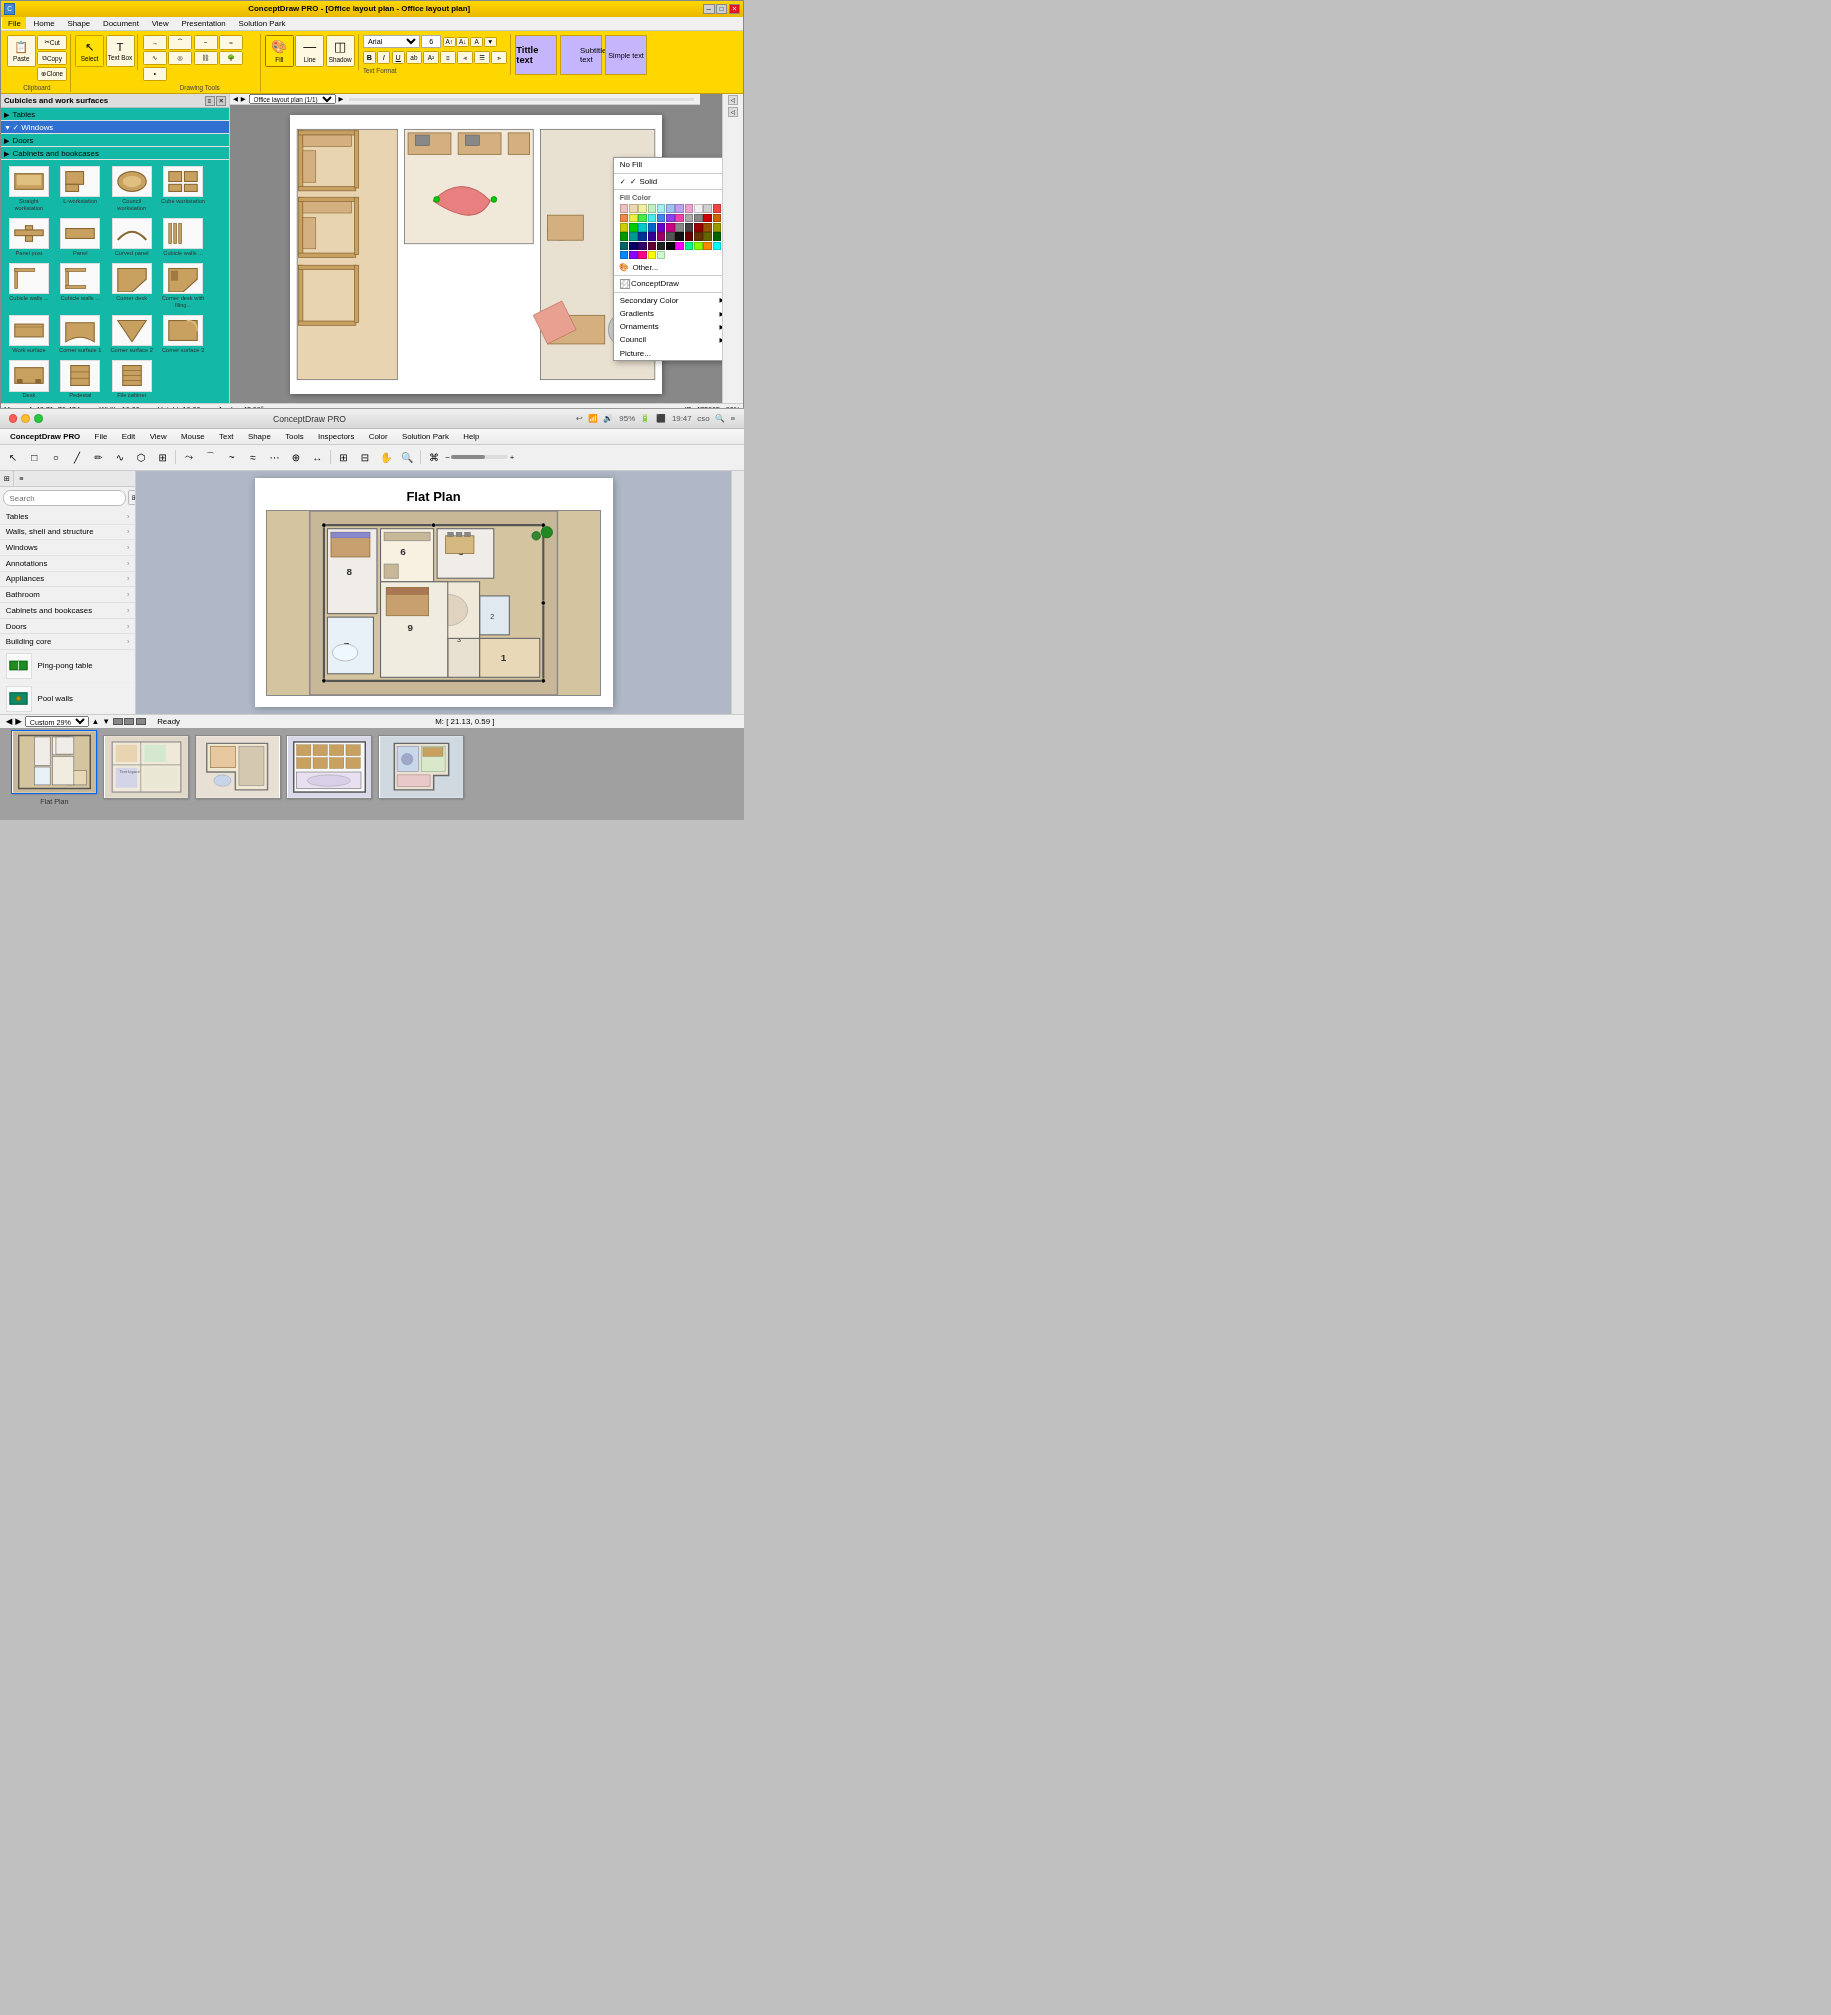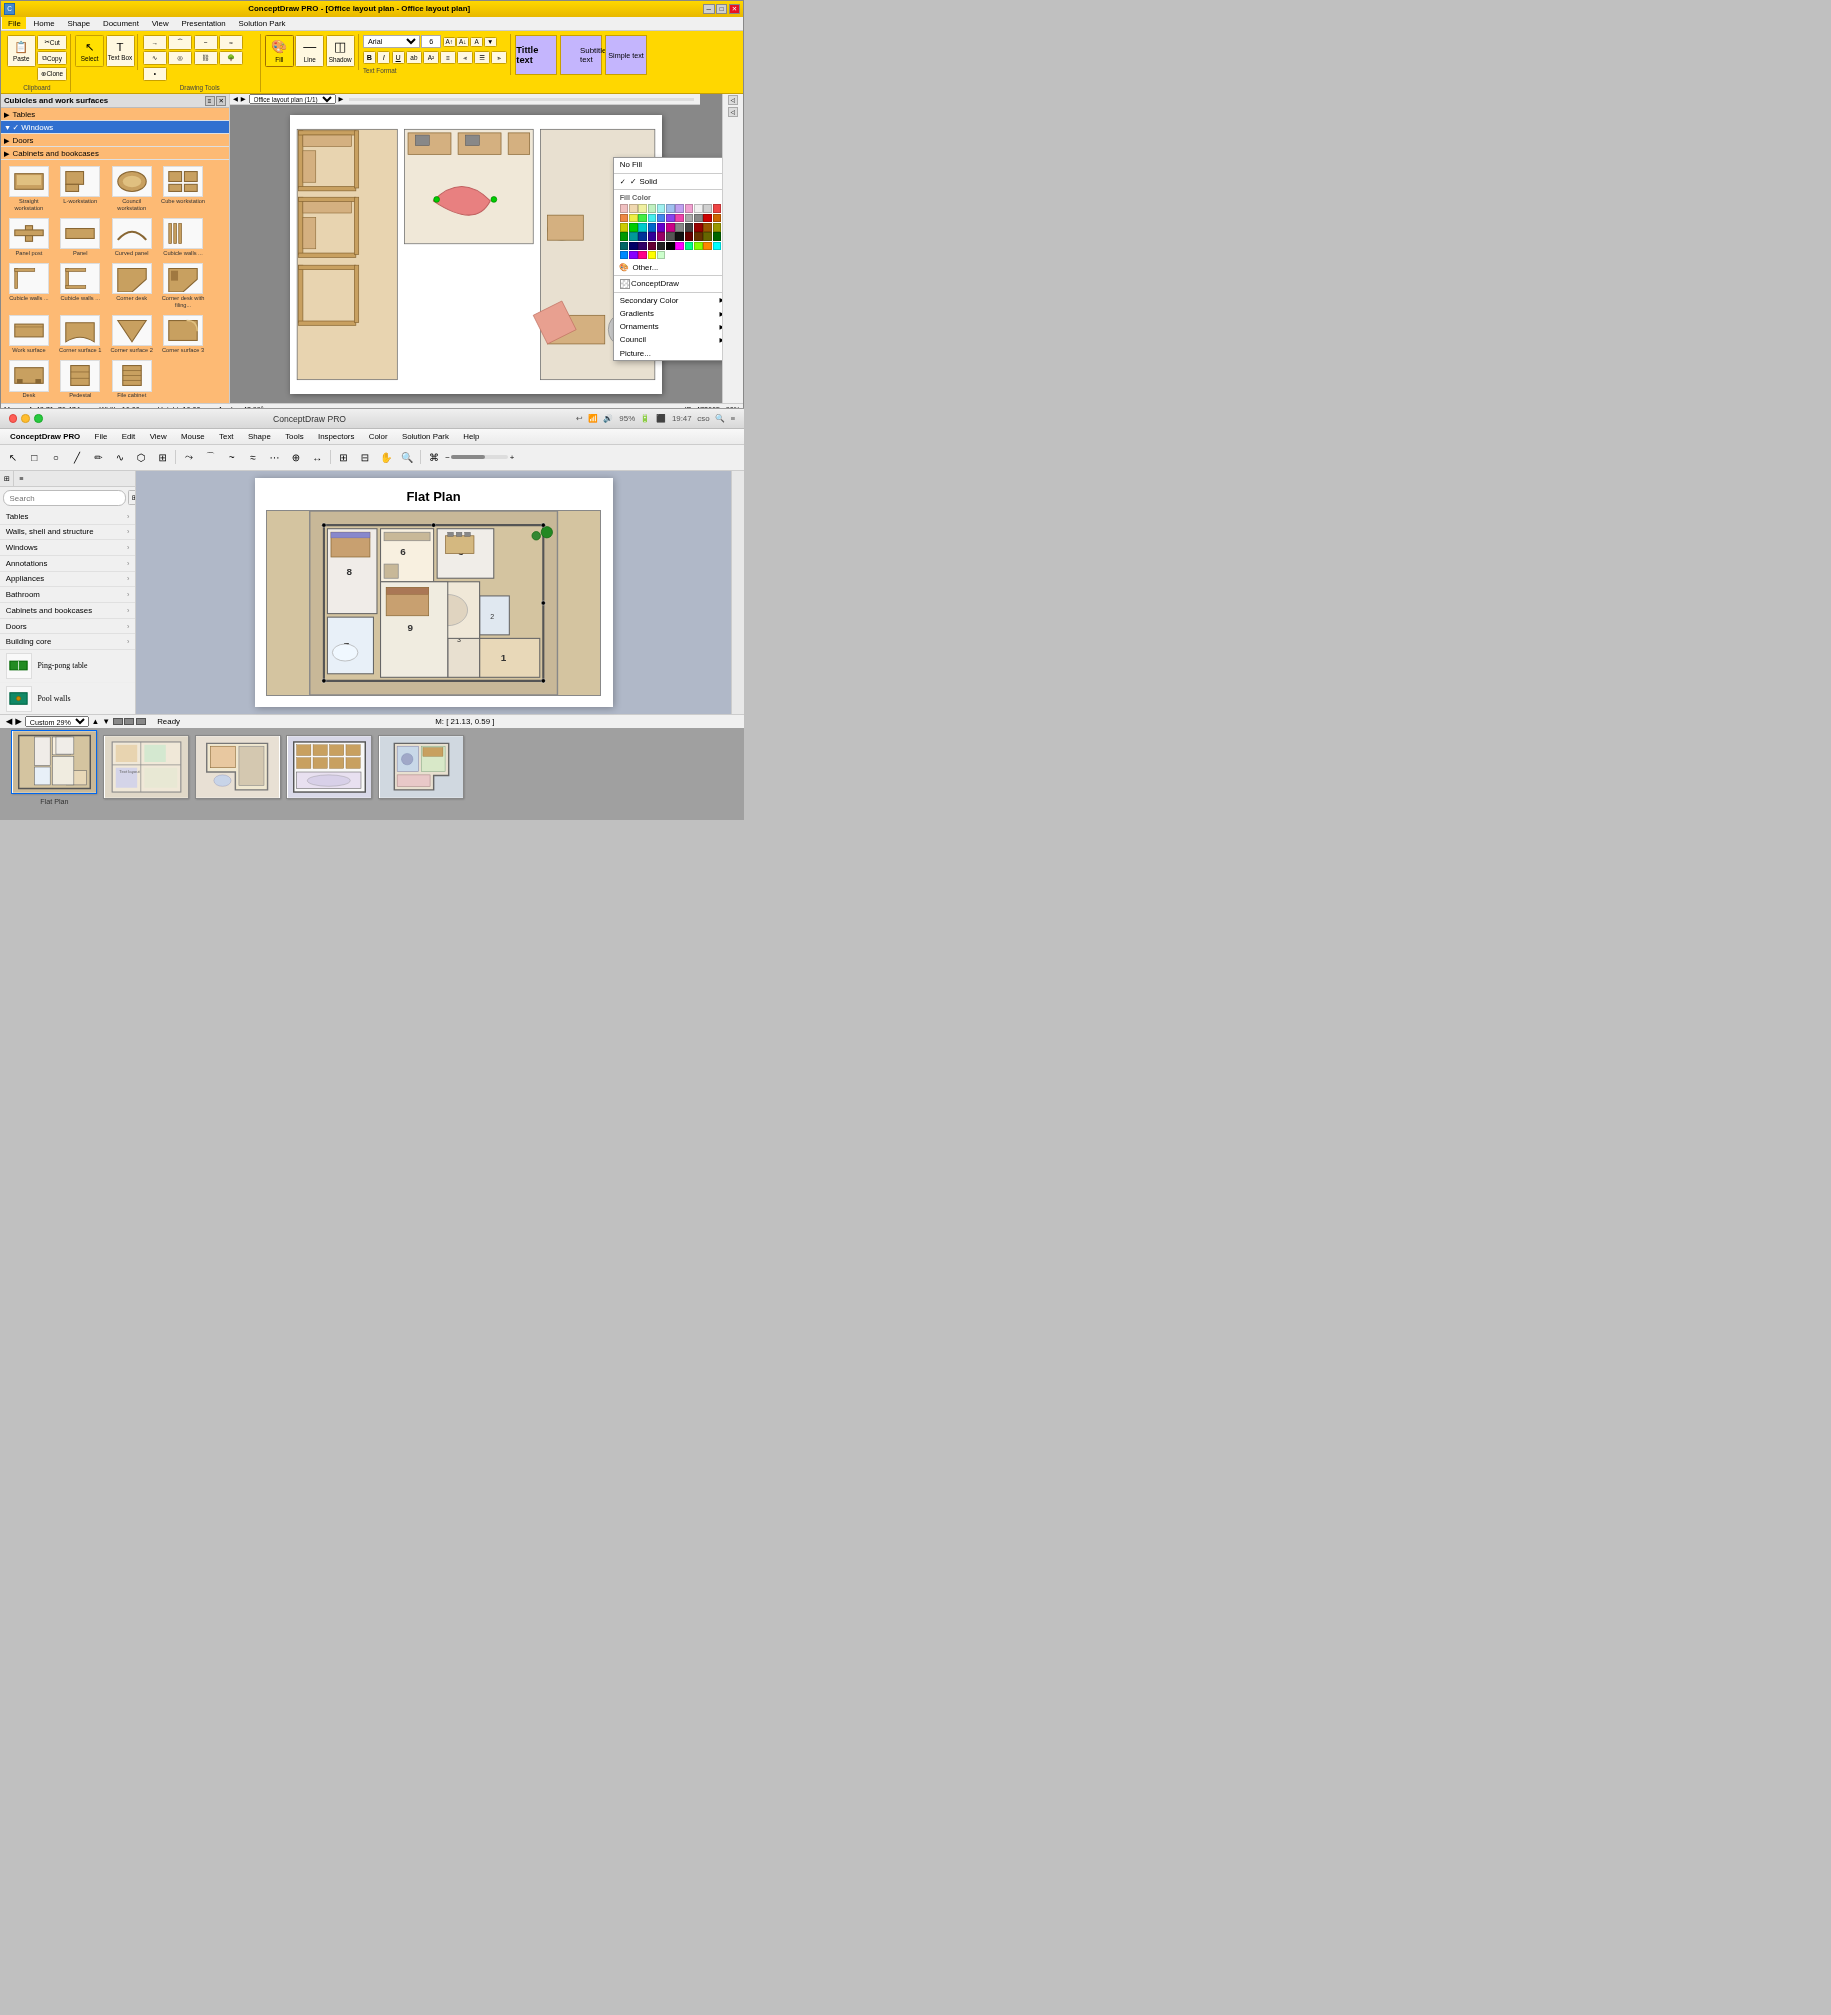--- a/index.html
+++ b/index.html
@@ -41,21 +41,21 @@
     .font-size-input { width: 20px; height: 13px; font-size: 7.2px; border: 0.7px solid #aaa; background: white; text-align: center; }
 
     
     .style-buttons { display: flex; flex-direction: column; gap: 1.4px; padding: 1.4px 2.9px; }
     .style-btn-large { width: 42px; height: 40px; border: 0.7px solid #c8a000; background: #c4b5fd; cursor: pointer; display: flex; flex-direction: column; align-items: center; justify-content: center; font-size: 6.4px; }
 
     
     .win-main { display: flex; height: 309px; }
 
     
-    .win-left-panel { width: 229px; background: #fdba74; border-right: 0.7px solid #ccc; display: flex; flex-direction: column; overflow: hidden; }
+    .win-left-panel { width: 229px; background: #14b8a6; border-right: 0.7px solid #ccc; display: flex; flex-direction: column; overflow: hidden; }
     .panel-header { height: 14.3px; background: #ddd; display: flex; align-items: center; justify-content: space-between; padding: 0 2.9px; border-bottom: 0.7px solid #bbb; }
     .panel-header-text { font-size: 7.9px; font-weight: bold; }
     .panel-close-btn { width: 10px; height: 10px; background: #ccc; border: 0.7px solid #888; font-size: 6.4px; cursor: pointer; display: flex; align-items: center; justify-content: center; }
 
     
     .tree-item { height: 13px; display: flex; align-items: center; padding: 0 2.9px; font-size: 7.9px; cursor: pointer; border-bottom: 0.7px solid #e0e0e0; }
     .tree-item.selected { background: #3070d0; color: white; }
     .tree-expand { width: 7.2px; font-size: 7.2px; margin-right: 1.4px; }
 
     
@@ -119,21 +119,21 @@
     .mac-search-bar { padding: 2.9px; display: flex; gap: 1.4px; }
     .mac-search-input { flex: 1; height: 15.7px; border: 0.7px solid #bbb; border-radius: 7.2px; padding: 0 5.7px; font-size: 7.9px; background: white; }
     .mac-grid-btn { width: 14.3px; height: 14.3px; border: 0.7px solid #bbb; border-radius: 1.4px; cursor: pointer; display: flex; align-items: center; justify-content: center; font-size: 7.2px; }
     .mac-tree-item { height: 15.7px; display: flex; align-items: center; justify-content: space-between; padding: 0 5.7px; font-size: 7.9px; cursor: pointer; border-bottom: 0.7px solid #e0e0e0; }
     .mac-tree-expand { font-size: 7.2px; color: #888; }
 
     
     .mac-shape-list { overflow-y: auto; flex: 1; }
     .mac-shape-item { display: flex; align-items: center; gap: 5.7px; padding: 2.9px 5.7px; cursor: pointer; border-bottom: 0.7px solid #eee; }
     .mac-shape-thumb { width: 26px; height: 26px; background: #f9f9f9; border: 0.7px solid #ddd; display: flex; align-items: center; justify-content: center; flex-shrink: 0; }
-    .mac-shape-label { font-size: 7.9px; font-family: Liberation Serif, serif; }
+    .mac-shape-label { font-size: 7.9px; }
 
     
     .mac-canvas { flex: 1; background: #b0b8c8; display: flex; align-items: center; justify-content: center; position: relative; }
     .mac-paper { width: 358px; height: 229px; background: white; box-shadow: 1.4px 1.4px 7.2px rgba(0,0,0,0.3); position: relative; padding: 11.4px; }
     .flat-plan-title { font-size: 13px; font-weight: bold; text-align: center; margin-bottom: 5.7px; }
     .flat-plan-content { display: flex; gap: 5.7px; height: 186px; }
     .flat-plan-map { flex: 1; background: #d4c4a0; position: relative; border: 0.7px solid #888; }
     .flat-plan-legend { width: 100px; font-size: 7.2px; padding: 2.9px; }
     .legend-item { margin-bottom: 2.1px; }
 

